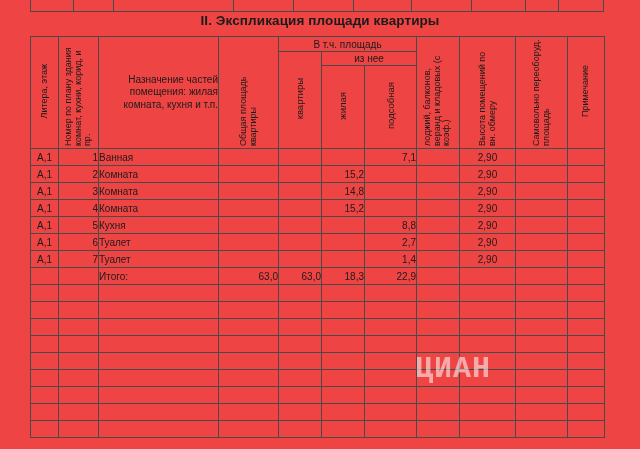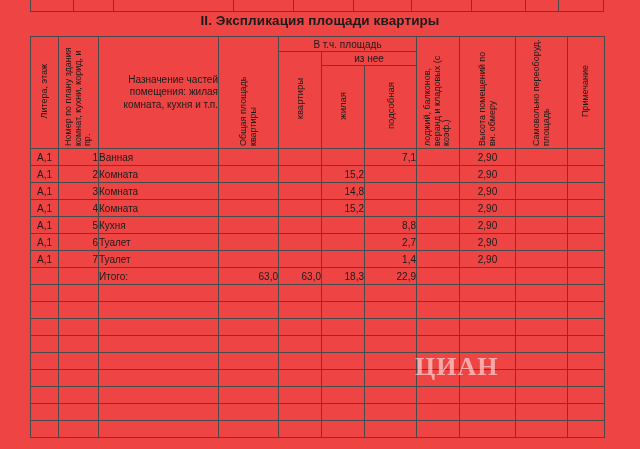--- a/index.html
+++ b/index.html
@@ -123,26 +123,26 @@
   .c-lit { text-align: center; font-size: 10px; }
   .c-num { text-align: right; padding-right: 4px; font-size: 10px; }
   .c-name { text-align: left; padding-left: 5px; font-size: 10px; }
   .c-val { text-align: right; padding-right: 5px; font-size: 10px; }
   .c-val-c { text-align: center; font-size: 10px; }
   tr.empty td { height: 17px; }
   .wm {
     position: absolute;
     left: 415px;
     top: 352px;
-    font-size: 26px;
+    font-size: 30px;
     font-weight: bold;
     color: rgba(255,255,255,0.55);
     letter-spacing: 1px;
     pointer-events: none;
-    font-family: Liberation Serif, serif;
+    font-family: Liberation Mono, monospace;
   }
 </style>
 </head>
 <body>
 
 <div class="page">
 
   <div class="top-strip">
     <div class="v" style="left:42px"></div>
     <div class="v" style="left:82px"></div>

